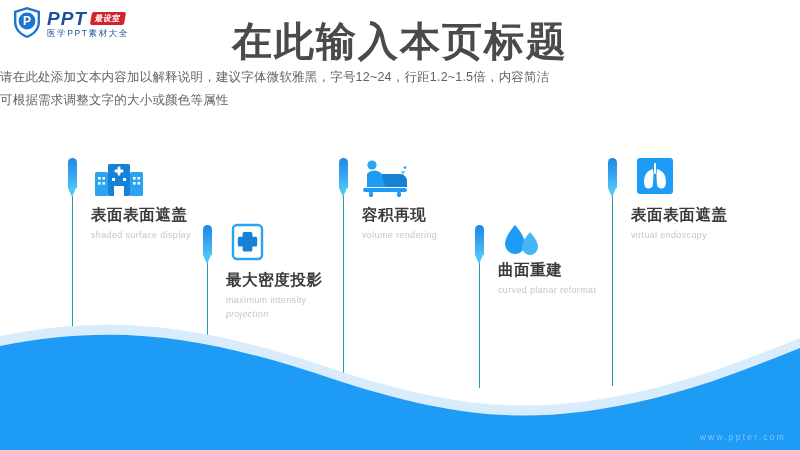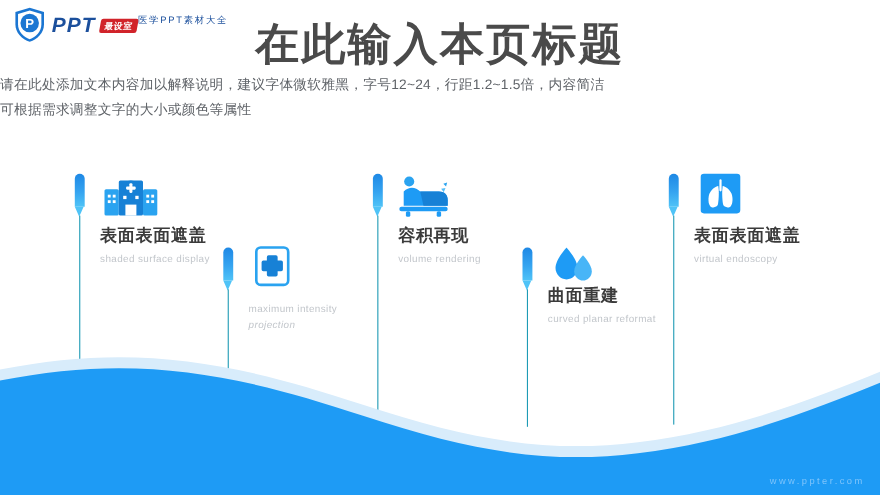--- a/index.html
+++ b/index.html
@@ -34,21 +34,21 @@
   }
   .logo-shield {
     width: 30px;
     height: 33px;
     position: relative;
     flex: none;
   }
   .logo-shield svg { display: block; }
   .logo-textblock {
     display: flex;
-    flex-direction: row;
+    flex-direction: column;
     gap: 1px;
     padding-top: 1px;
   }
   .logo-row1 {
     display: flex;
     align-items: center;
     gap: 4px;
   }
   .logo-ppt {
     font-size: 19px;
@@ -255,20 +255,21 @@
       <div class="marker-tip"></div>
       <div class="marker-line" style="height:125px;"></div>
     </div>
     <div class="item-icon" style="left:28px; top:-2px;">
       <svg width="33" height="38" viewBox="0 0 33 38">
         <rect x="2" y="2" width="29" height="34" rx="4" fill="none" stroke="#2aa3f0" stroke-width="2.4"></rect>
         <path d="M13.2 9 h6.6 a1.6 1.6 0 0 1 1.6 1.6 v3.2 h3.2 a1.6 1.6 0 0 1 1.6 1.6 v6.6 a1.6 1.6 0 0 1 -1.6 1.6 h-3.2 v3.2 a1.6 1.6 0 0 1 -1.6 1.6 h-6.6 a1.6 1.6 0 0 1 -1.6 -1.6 v-3.2 h-3.2 a1.6 1.6 0 0 1 -1.6 -1.6 v-6.6 a1.6 1.6 0 0 1 1.6 -1.6 h3.2 v-3.2 a1.6 1.6 0 0 1 1.6 -1.6 z" fill="#1781d6"></path>
       </svg>
     </div>
     <div class="item-body" style="top:46px;">
+      <div class="item-title">最大密度投影</div>
       <div class="item-sub">maximum intensity</div>
       <div class="item-sub" style="margin-top:0;font-style:italic;">projection</div>
     </div>
   </div>
 
   <div class="item" style="left:339px; top:158px;">
     <div class="marker">
       <div class="marker-head"></div>
       <div class="marker-tip"></div>
       <div class="marker-line" style="height:190px;"></div>

